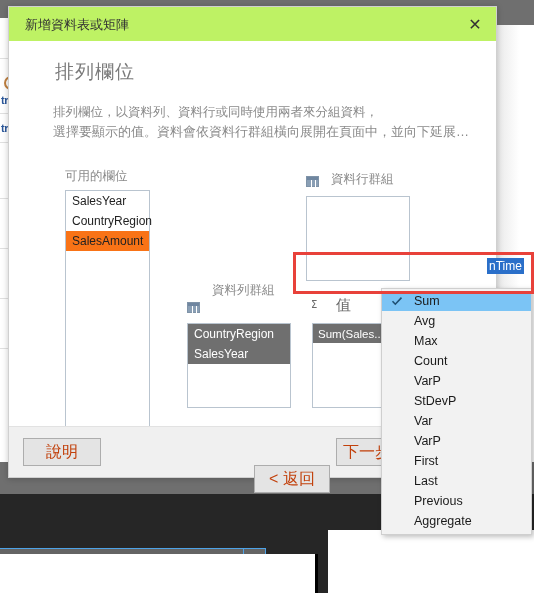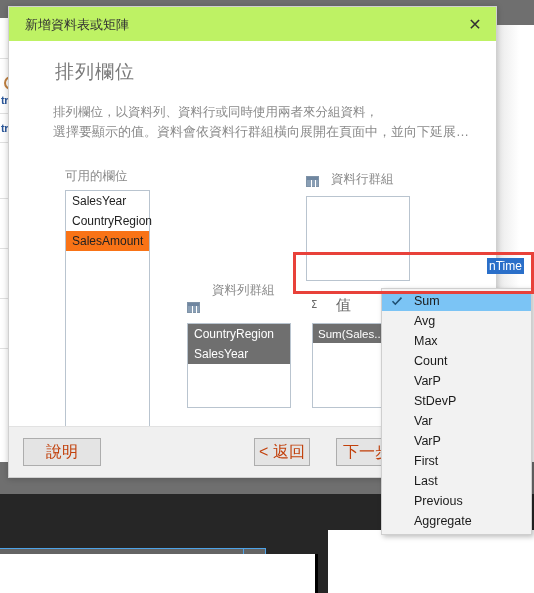--- a/index.html
+++ b/index.html
@@ -174,21 +174,21 @@
   }
   .btn {
     position: absolute; top: 11px; height: 28px;
     background: #e4e4e4; border: 1px solid #adadad;
     font-size: 16px; color: #c2410c;
     display: flex; align-items: center; justify-content: center;
     cursor: pointer; white-space: nowrap;
     font-family: "Liberation Sans", sans-serif;
   }
   .btn-help { left: 14px; width: 78px; }
-  .btn-back { left: 245px; width: 56px; }
+  .btn-back { left: 245px; width: 76px; margin-top: 27px; }
   .btn-next { left: 327px; width: 76px; }
 
   
   .agg-menu {
     position: absolute; left: 381px; top: 288px; width: 151px;
     background: #f2f2f2;
     border: 1px solid #cfcfcf;
     box-shadow: 2px 2px 5px rgba(0,0,0,0.25);
     z-index: 40;
     padding: 2px 0 3px 0;

